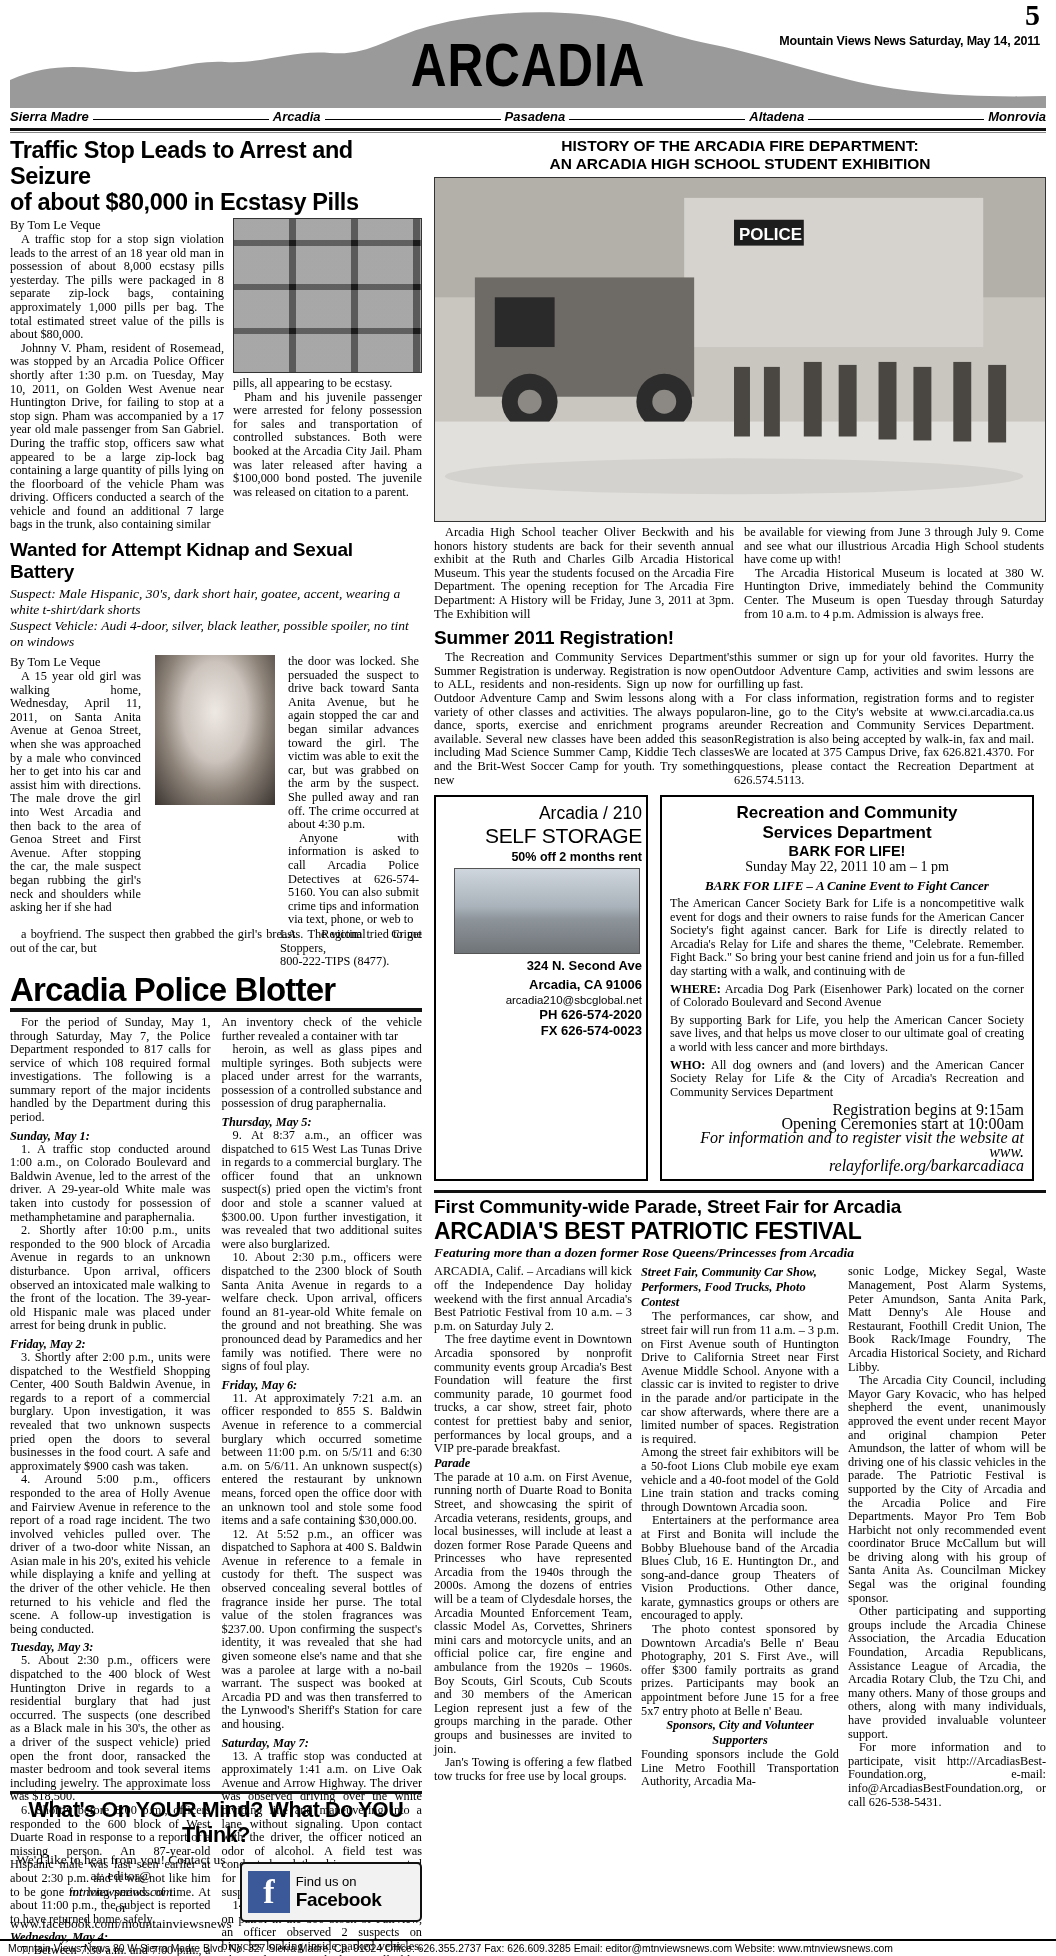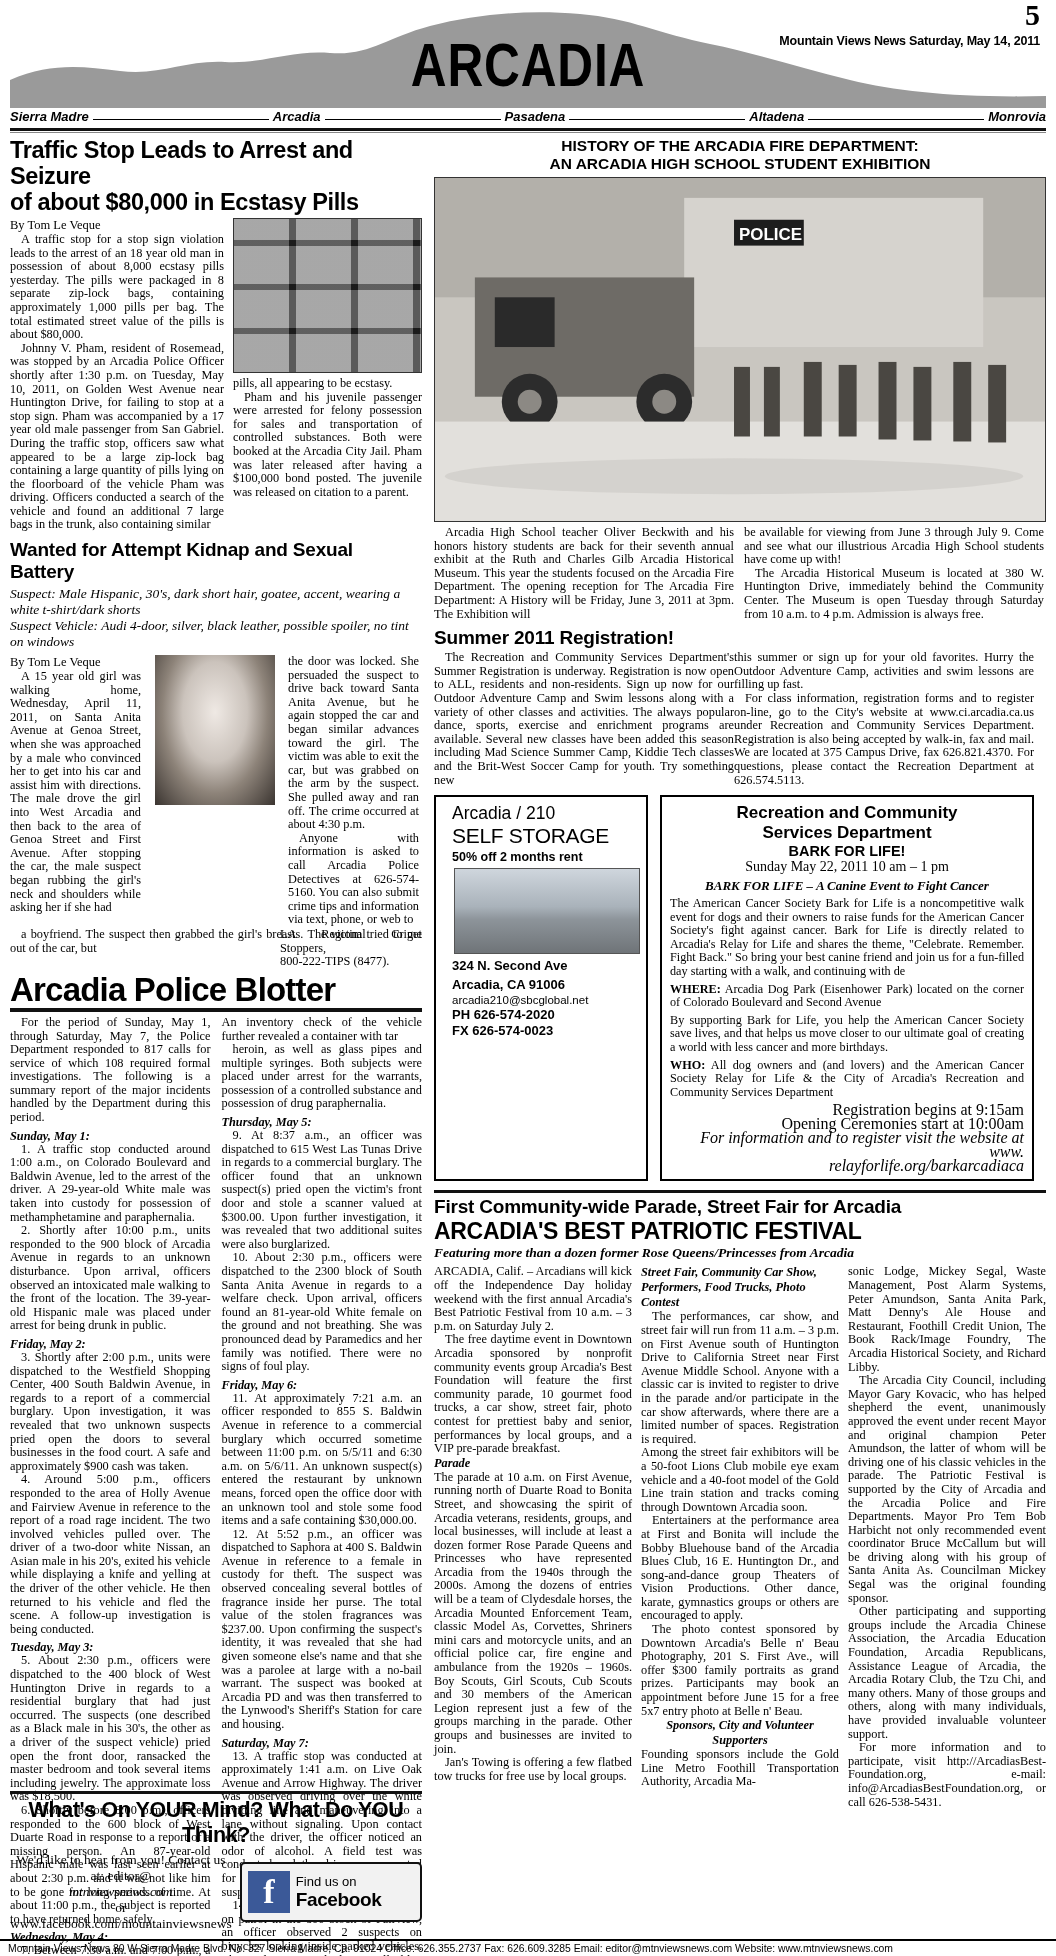--- a/index.html
+++ b/index.html
@@ -90,21 +90,21 @@
   .wanted-grid .c { width:131px; }
   .sketch {
     width:120px; height:150px;
     background:radial-gradient(ellipse at 50% 38%, #efe9e4 0%, #cbc3bc 38%, #8d8379 62%, #3a3430 100%);
     border:0;
   }
 
   
   .ad-storage {
     border:2px solid #000; width:214px; padding:6px 4px 6px 16px;
-    text-align:left; font-family:"Liberation Sans", sans-serif;
+    text-align:right; font-family:"Liberation Sans", sans-serif;
   }
   .ad-storage .l1 { font-size:17.5px; }
   .ad-storage .l2 { font-size:21px; font-weight:normal; letter-spacing:-0.3px;}
   .ad-storage .l3 { font-size:12.5px; font-weight:bold; margin-top:2px;}
   .ad-storage .ph { height:86px; margin:4px 2px;
       background:linear-gradient(180deg,#cfd6dd 0%, #a9b2ba 45%, #8d949a 60%, #6f7478 100%);
       border:1px solid #555; }
   .ad-storage .l4 { font-size:13px; font-weight:bold; line-height:16px; margin-top:3px;}
   .ad-storage .l5 { font-size:11.5px; line-height:14px; }
   .ad-storage .l6 { font-size:13px; font-weight:bold; line-height:16px; }

